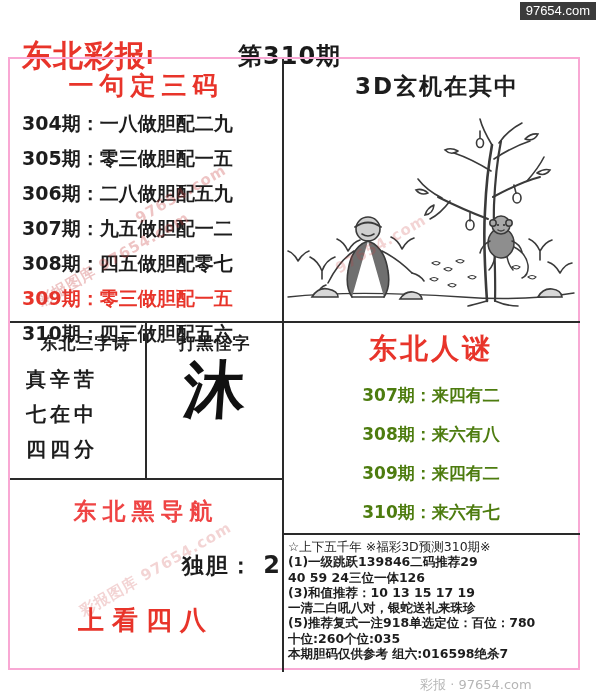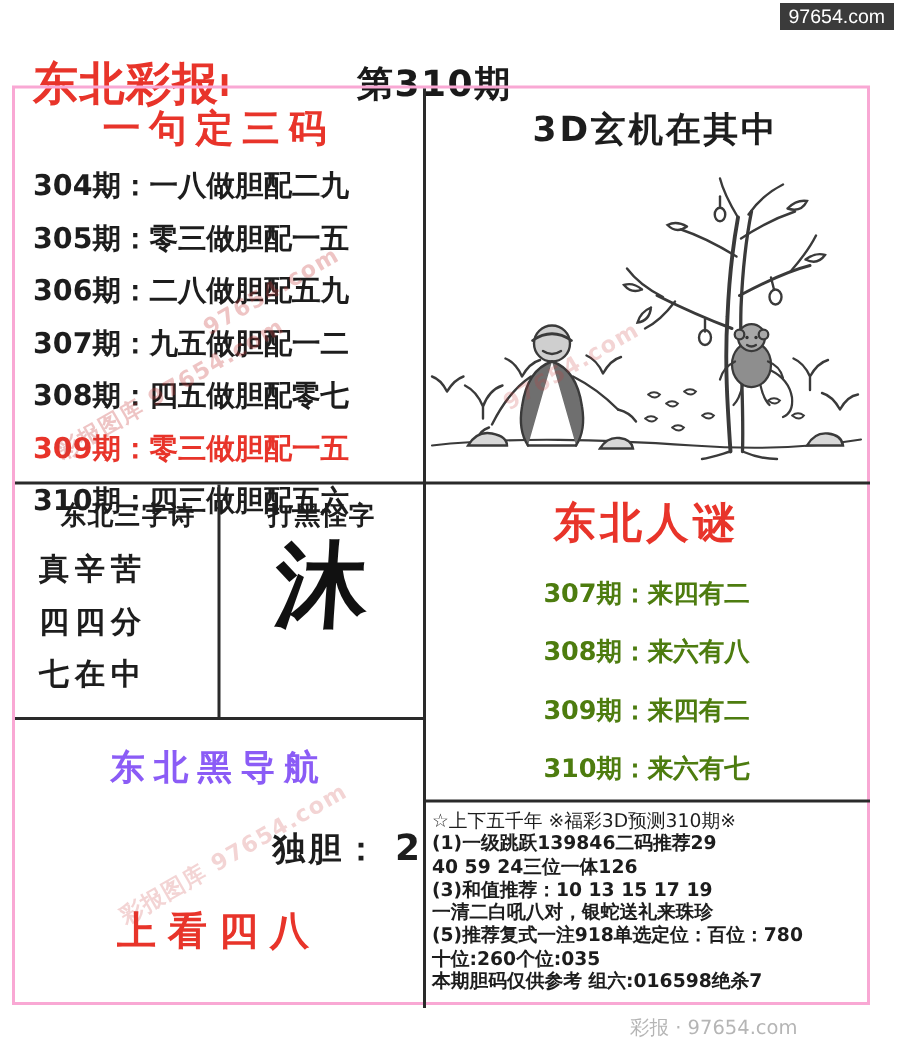--- a/index.html
+++ b/index.html
@@ -122,21 +122,21 @@
     font-family: "DejaVu Serif", serif;
     transform: skewX(-4deg);
   }
 
   
   .blockC { position: absolute; left: 0; top: 421px; width: 272px; height: 190px; }
   .bc-title {
     text-align: center;
     font-size: 23px;
     font-weight: bold;
-    color: #8b5cf6;
+    color: #ef4444;
     letter-spacing: 6px;
     margin-top: 16px;
     font-family: "DejaVu Sans", sans-serif;
   }
   .bc-row {
     text-align: right;
     font-size: 22px;
     font-weight: bold;
     color: #1d1d1d;
     margin-top: 24px;
@@ -256,22 +256,22 @@
         <div class="codeline"><span>310期</span>：<span>四三做胆配五六</span></div>
       </div>
 
       <div class="hline" style="left:0; top:262px; width:272px; height:2px;"></div>
 
       <div class="blockB">
         <div class="bb-div"></div>
         <div class="bb-left">
           <div class="bb-head">东北三字诗</div>
           <div class="poem">真辛苦</div>
+          <div class="poem" style="margin-top:8px;">七在中</div>
           <div class="poem" style="margin-top:8px;">四四分</div>
-          <div class="poem" style="margin-top:8px;">七在中</div>
         </div>
         <div class="bb-right">
           <div class="bb-head">打黑怪字</div>
           <div class="weird-char">沐</div>
         </div>
       </div>
 
       <div class="hline" style="left:0; top:419px; width:272px; height:2px;"></div>
 
       <div class="blockC">

